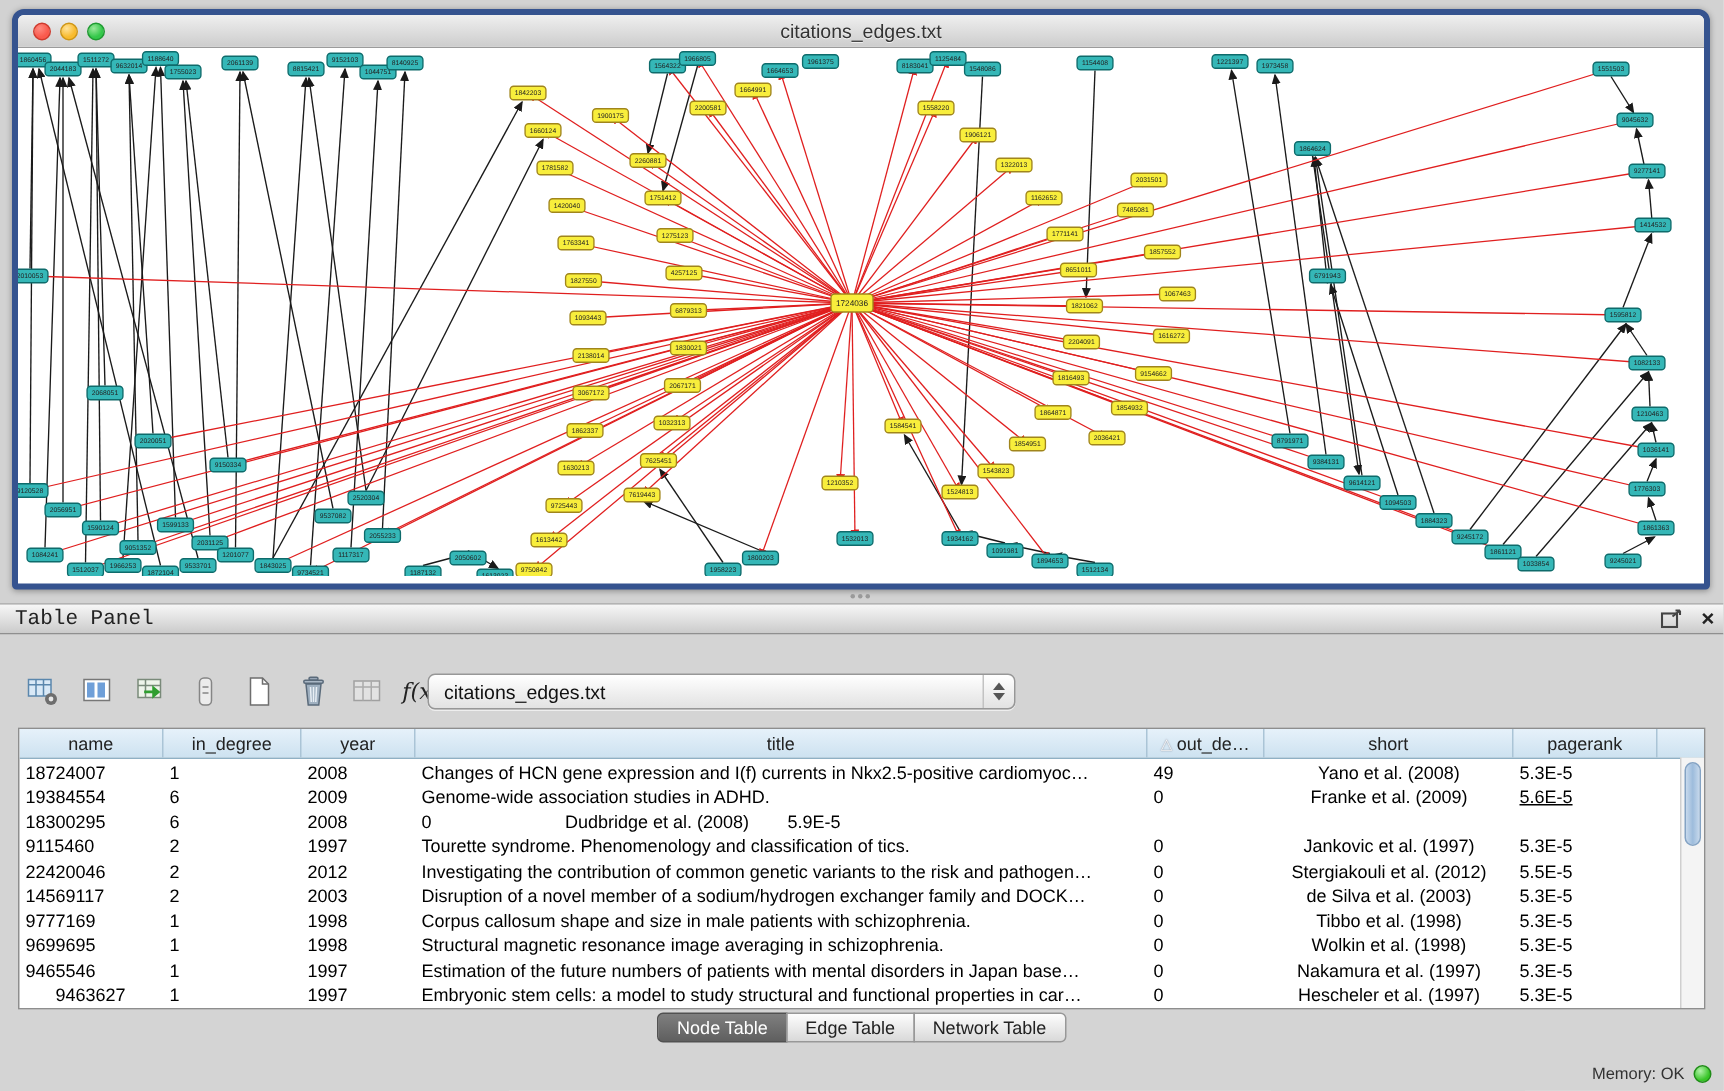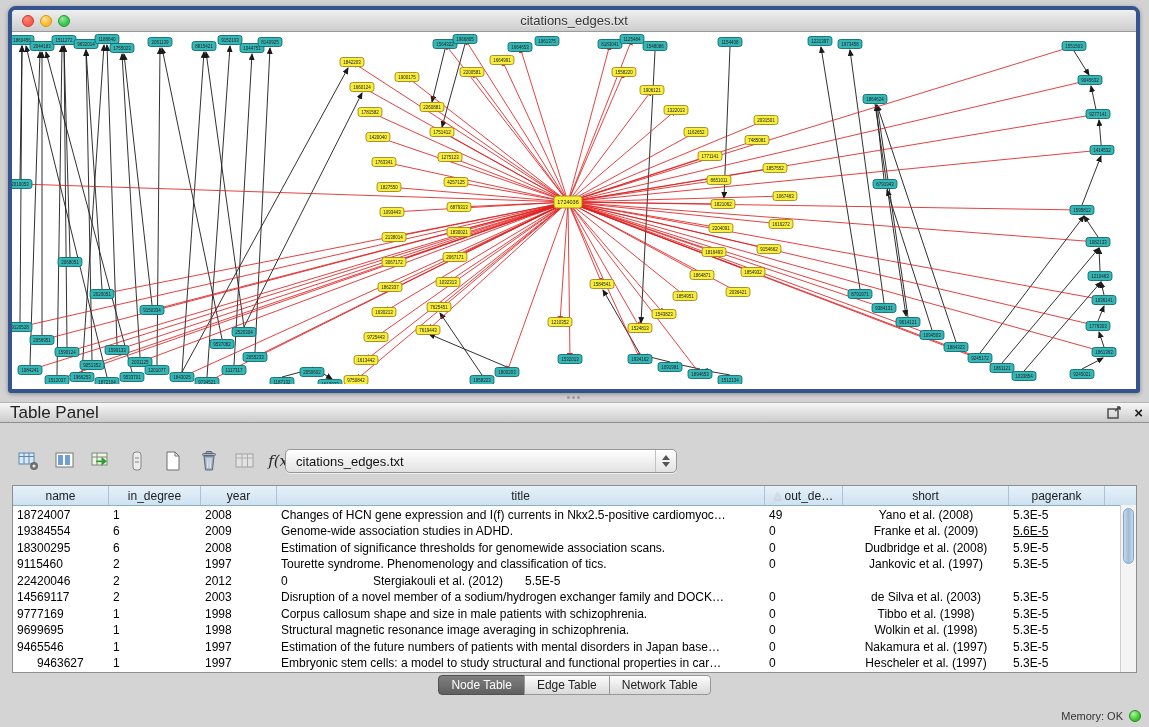--- a/index.html
+++ b/index.html
@@ -24,21 +24,21 @@
 
   
   .grip{position:absolute;left:564px;top:394px;width:18px;height:6px;display:flex;gap:2px;align-items:center;justify-content:center;}
   .grip i{width:3px;height:3px;background:#9a9a9a;border-radius:50%;}
 
   
   .panel-bar{position:absolute;left:0;top:402px;width:1149px;height:21px;
     background:linear-gradient(#f7f7f7,#cbcbcb);
     border-top:1px solid #b3b3b3;border-bottom:1px solid #8f8f8f;
     display:flex;align-items:center;box-sizing:border-box;}
-  .panel-bar .ptitle{font-size:17px;color:#222;margin-left:10px;}
+  .panel-bar .ptitle{font-size:14px;color:#222;margin-left:10px;font-family:Liberation Mono, monospace;}
   .panel-bar .spacer{flex:1;}
   .bar-btn{background:none;border:none;padding:0;margin:0 6px;cursor:default;
     display:flex;align-items:center;height:16px;}
   .close-x{font-size:15px;font-weight:bold;color:#222;line-height:14px;}
 
   
   .panel-body{position:absolute;left:0;top:423px;width:1149px;height:304px;background:#d4d4d4;}
 
   .toolbar{position:absolute;left:14px;top:22px;height:32px;display:flex;align-items:center;gap:6px;}
   .tb{width:30px;height:30px;background:none;border:none;padding:0;display:flex;align-items:center;justify-content:center;}
@@ -877,38 +877,38 @@
             <div class="td" style="width: 76px; text-align: left;">2009</div>
             <div class="td" style="width: 488px; text-align: left;">Genome-wide association studies in ADHD.</div>
             <div class="td" style="width: 78px; text-align: left;">0</div>
             <div class="td" style="width: 166px; text-align: center;">Franke et al. (2009)</div>
             <div class="td" style="width: 96px; text-align: left; text-decoration: underline;">5.6E-5</div>
           </div>
           <div class="tr">
             <div class="td" style="width: 96px; text-align: left;">18300295</div>
             <div class="td" style="width: 92px; text-align: left;">6</div>
             <div class="td" style="width: 76px; text-align: left;">2008</div>
-            <div class="td" style="width: 488px; text-align: left;">Estimation of significance thresholds for genomewide association scans.</div>
             <div class="td" style="width: 78px; text-align: left;">0</div>
             <div class="td" style="width: 166px; text-align: center;">Dudbridge et al. (2008)</div>
             <div class="td" style="width: 96px; text-align: left;">5.9E-5</div>
           </div>
           <div class="tr">
             <div class="td" style="width: 96px; text-align: left;">9115460</div>
             <div class="td" style="width: 92px; text-align: left;">2</div>
             <div class="td" style="width: 76px; text-align: left;">1997</div>
             <div class="td" style="width: 488px; text-align: left;">Tourette syndrome. Phenomenology and classification of tics.</div>
             <div class="td" style="width: 78px; text-align: left;">0</div>
             <div class="td" style="width: 166px; text-align: center;">Jankovic et al. (1997)</div>
             <div class="td" style="width: 96px; text-align: left;">5.3E-5</div>
           </div>
           <div class="tr">
             <div class="td" style="width: 96px; text-align: left; margin-top: 42px;">22420046</div>
             <div class="td" style="width: 92px; text-align: left;">2</div>
             <div class="td" style="width: 76px; text-align: left;">2012</div>
+            <div class="td" style="width: 488px; text-align: left;">Investigating the contribution of common genetic variants to the risk and pathogen…</div>
             <div class="td" style="width: 78px; text-align: left;">0</div>
             <div class="td" style="width: 166px; text-align: center;">Stergiakouli et al. (2012)</div>
             <div class="td" style="width: 96px; text-align: left;">5.5E-5</div>
           </div>
           <div class="tr">
             <div class="td" style="width: 96px; text-align: left;">14569117</div>
             <div class="td" style="width: 92px; text-align: left;">2</div>
             <div class="td" style="width: 76px; text-align: left;">2003</div>
             <div class="td" style="width: 488px; text-align: left;">Disruption of a novel member of a sodium/hydrogen exchanger family and DOCK…</div>
             <div class="td" style="width: 78px; text-align: left;">0</div>

